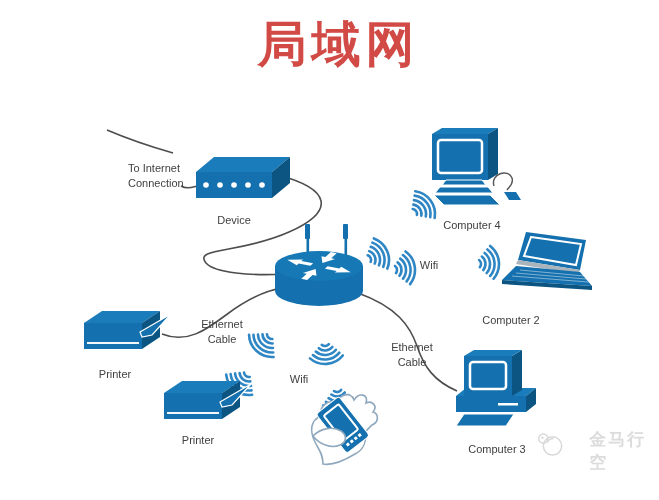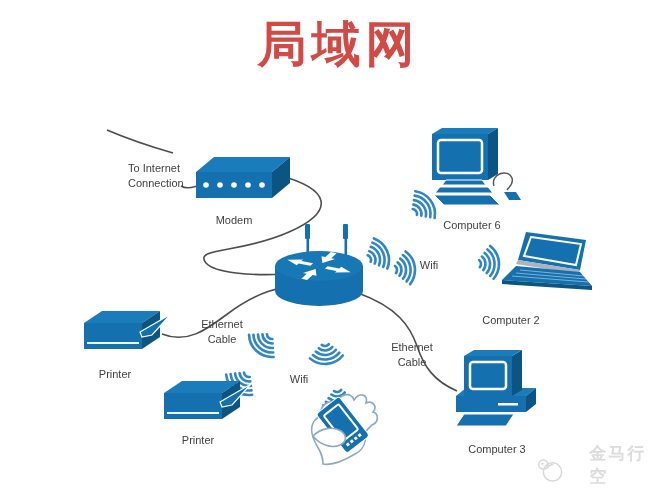--- a/index.html
+++ b/index.html
@@ -13,22 +13,22 @@
     font-family:Liberation Sans, sans-serif;
   }
   .lbl{
     position:absolute;font-size:11px;line-height:1.35;color:#3f3f3f;
     text-align:center;white-space:pre-line;margin-top:14px;
   }
   .lbl.left{text-align:left;}
   svg.layer{position:absolute;left:0;top:0;pointer-events:none;}
   .dev{position:absolute;}
   .watermark{
-    position:absolute;left:536px;top:450px;height:38px;display:flex;
-    align-items:flex-end;gap:24px;
+    position:absolute;left:536px;top:428px;height:38px;display:flex;
+    align-items:flex-start;gap:24px;
   }
   .watermark .wm-text{
     font-size:17px;font-weight:bold;color:#dcdcdc;letter-spacing:2px;
   }
 </style>
 </head>
 <body>
 
 <div class="stage">
 
@@ -157,22 +157,22 @@
           <rect x="-4" y="16" width="3" height="3"></rect>
         <rect x="1" y="16" width="3" height="3"></rect>
           <rect x="6" y="16" width="3" height="3"></rect>
       </g>
     </g>
     <path d="M20,56 C28,48 40,46 48,51 C54,55 54,62 47,65 C38,69 26,64 20,56 Z" fill="#ffffff" stroke="#8fa8bd" stroke-width="1.6"></path>
   </svg>
 
   <div class="lbl left" style="left:128px;top:147px;width:70px">To Internet
 Connection</div>
-  <div class="lbl" style="left:204px;top:199px;width:60px">Modem</div>
-  <div class="lbl" style="left:432px;top:204px;width:80px">Computer 6</div>
+  <div class="lbl" style="left:204px;top:199px;width:60px">Device</div>
+  <div class="lbl" style="left:432px;top:204px;width:80px">Computer 4</div>
   <div class="lbl" style="left:471px;top:299px;width:80px">Computer 2</div>
   <div class="lbl" style="left:457px;top:428px;width:80px">Computer 3</div>
   <div class="lbl" style="left:85px;top:353px;width:60px">Printer</div>
   <div class="lbl" style="left:168px;top:419px;width:60px">Printer</div>
   <div class="lbl" style="left:409px;top:244px;width:40px">Wifi</div>
   <div class="lbl" style="left:279px;top:358px;width:40px">Wifi</div>
   <div class="lbl" style="left:187px;top:303px;width:70px">Ethernet
 Cable</div>
   <div class="lbl" style="left:377px;top:326px;width:70px">Ethernet
 Cable</div>

